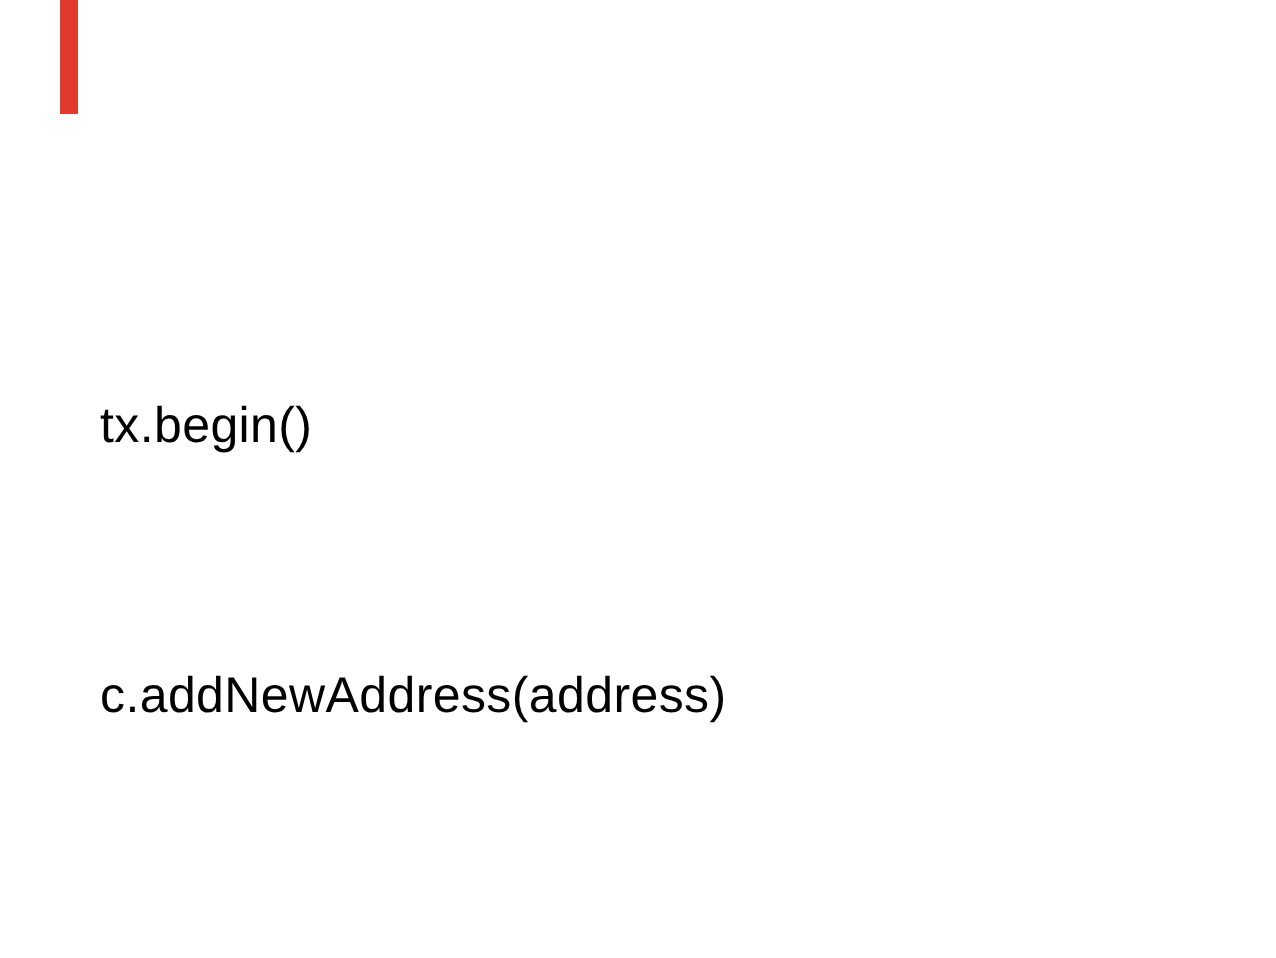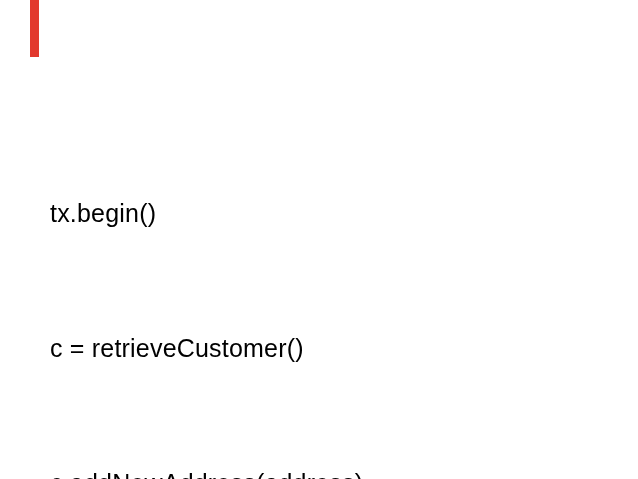--- a/index.html
+++ b/index.html
@@ -41,19 +41,18 @@
     height: 45px;
   }
 </style>
 </head>
 <body>
 
 <div class="slide">
   <div class="accent-bar"></div>
   <div class="code-block">
     <div class="code-line">tx.begin()</div>
-    <div class="code-line">c = retrieveCustomer()</div>
     <div class="code-line">c.addNewAddress(address)</div>
     
     
     
   </div>
 </div>
 
 </body></html>

